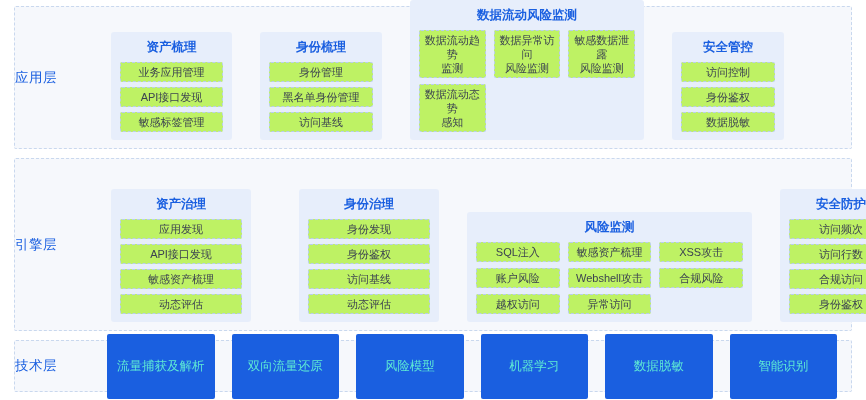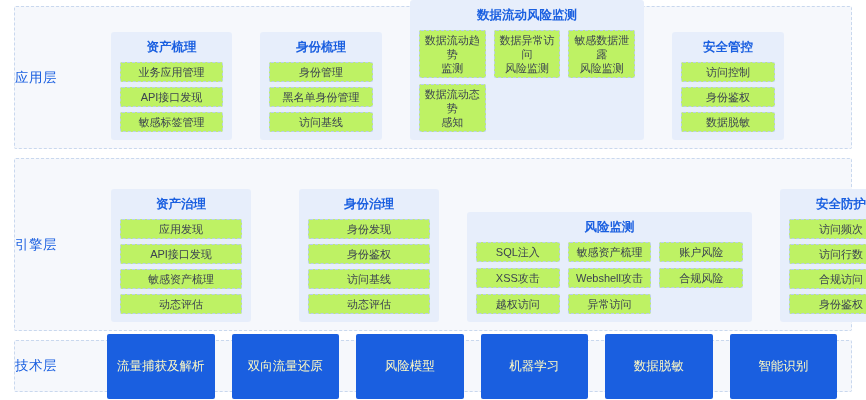--- a/index.html
+++ b/index.html
@@ -120,21 +120,21 @@
   .tech-body {
     flex: 1 1 auto;
     display: flex;
     align-items: center;
     justify-content: flex-start;
     gap: 17px;
     padding-right: 14px;
   }
   .tech-chip {
     background: #1a5fe0;
-    color: #fef9c3;
+    color: #5eead4;
     font-size: 12.5px;
     font-weight: normal;
     border-radius: 2px;
     padding: 24px 0;
     text-align: center;
     white-space: nowrap;
     flex: 1 1 0;
   }
 </style>
 </head>
@@ -213,22 +213,22 @@
           <div class="card">访问基线</div>
           <div class="card">动态评估</div>
         </div>
       </div>
 
       <div class="group g-eng-3">
         <div class="group-title">风险监测</div>
         <div class="cards grid2">
           <div class="card">SQL注入</div>
           <div class="card">敏感资产梳理</div>
+          <div class="card">XSS攻击</div>
           <div class="card">账户风险</div>
-          <div class="card">XSS攻击</div>
           <div class="card">Webshell攻击</div>
           <div class="card">合规风险</div>
           <div class="card">越权访问</div>
           <div class="card">异常访问</div>
         </div>
       </div>
 
       <div class="group g-eng-4">
         <div class="group-title">安全防护</div>
         <div class="cards">

